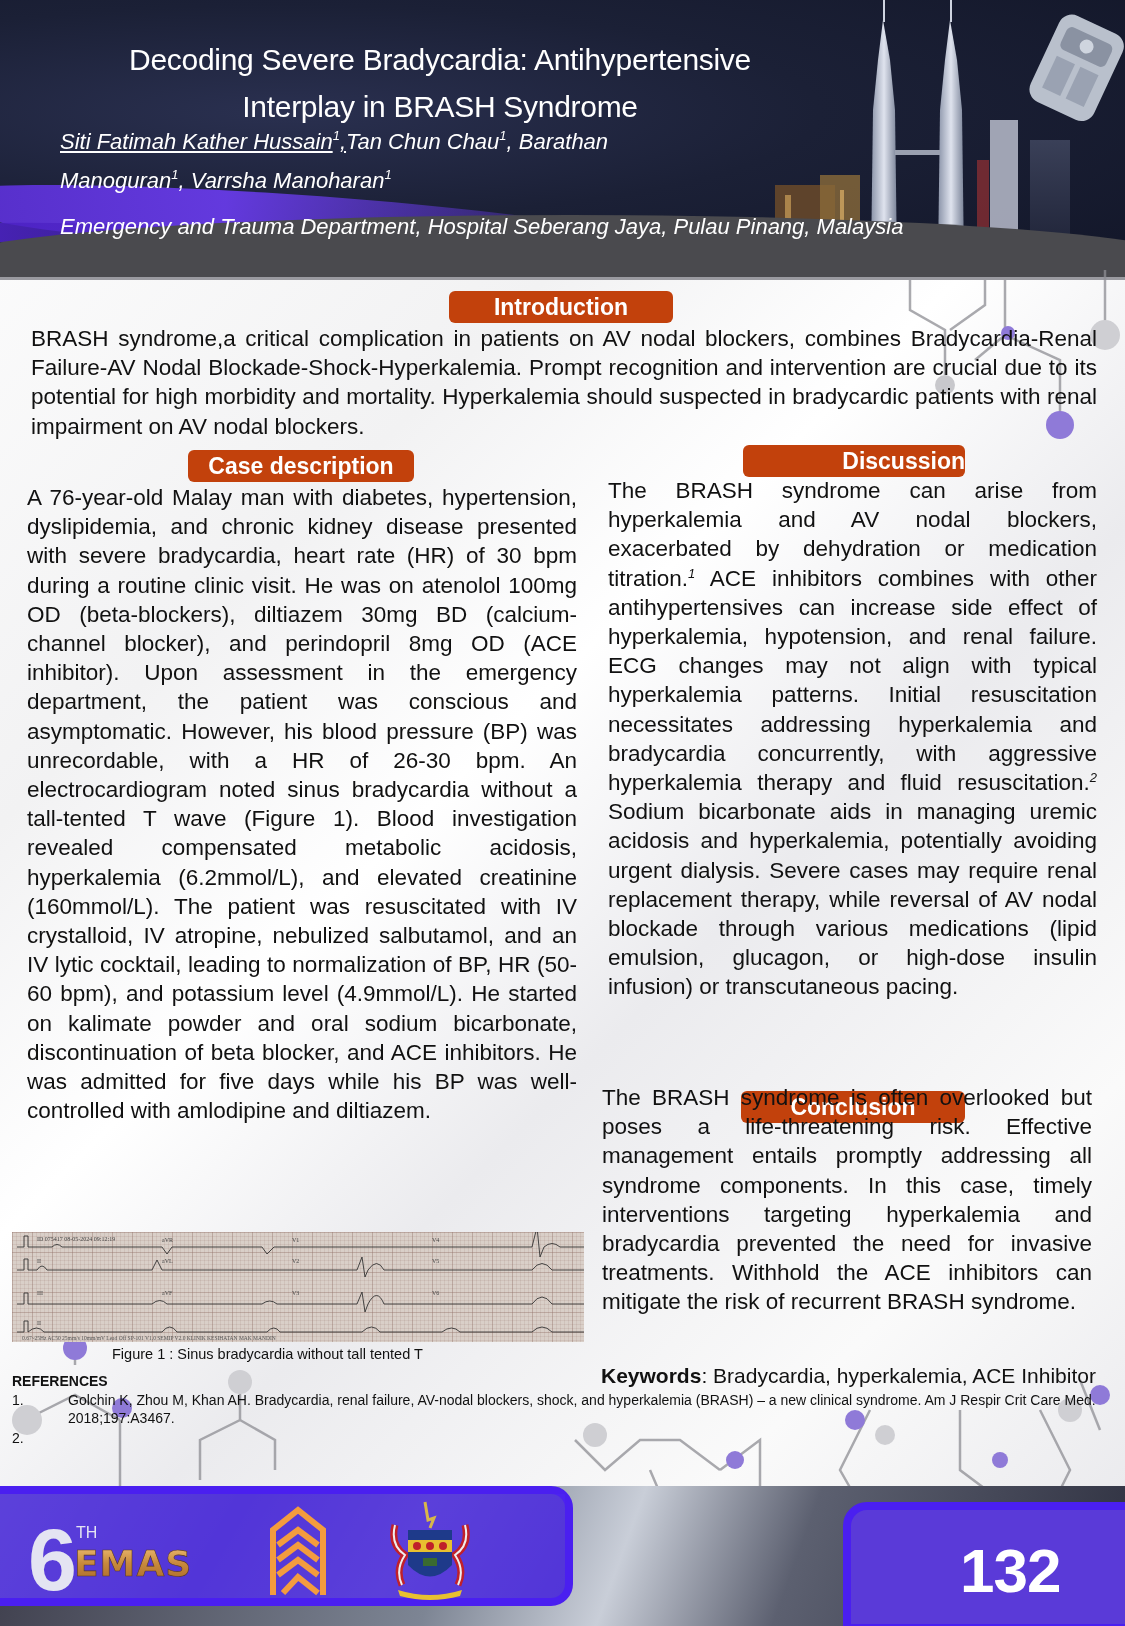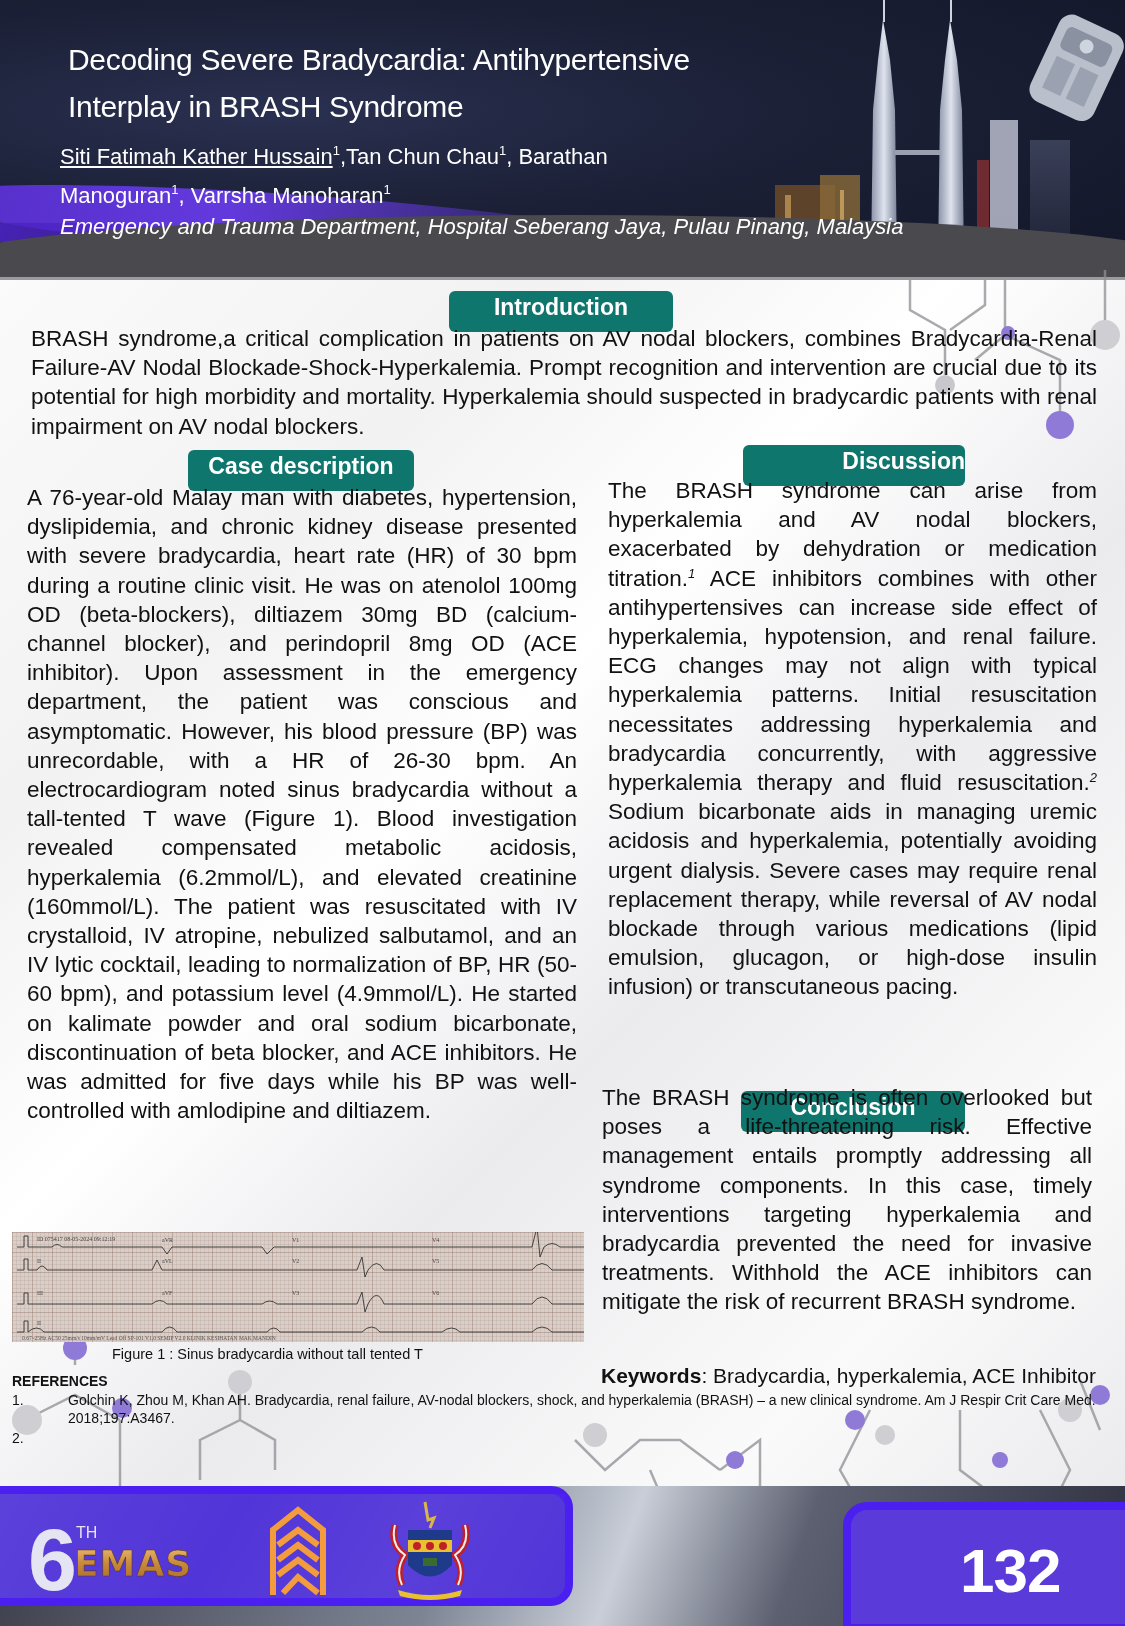--- a/index.html
+++ b/index.html
@@ -33,42 +33,43 @@
     position: absolute; left: -60px; top: 228px; width: 520px; height: 30px;
     background: linear-gradient(90deg, #4c22c4 0%, rgba(76,34,196,0) 100%);
     border-radius: 50%;
     transform: rotate(3deg);
   }
   .skyline { position: absolute; right: 0; top: 0; width: 360px; height: 280px; }
   .header .bottom-line {
     position: absolute; left: 0; bottom: 0; width: 100%; height: 3px; background: #9a9aa0;
   }
   .title {
-    position: absolute; left: 68px; top: 36px; width: 760px;
+    position: absolute; left: 60px; top: 36px; width: 760px;
     color: #fff; font-size: 30px; line-height: 47px; font-weight: normal;
     letter-spacing: -0.3px;
+    text-align: center;
   }
   .authors {
-    position: absolute; left: 60px; top: 134px; width: 700px;
-    color: #fff; font-size: 22px; line-height: 33px;
+    position: absolute; left: 60px; top: 119px; width: 700px;
+    color: #fff; font-style: italic; font-size: 22px; line-height: 33px;
   }
   .authors .u { text-decoration: underline; }
   .authors sup { font-size: 13px; vertical-align: 9px; }
   .affil {
     position: absolute; left: 60px; top: 212px; width: 880px;
     color: #fff; font-style: italic; font-size: 22px; line-height: 30px;
   }
 
   
   .decor { position: absolute; left: 0; top: 0; width: 1125px; height: 1626px; pointer-events: none; }
 
   
   .pill {
-    position: absolute; height: 41px;
-    background: #0f766e; color: #fff;
+    position: absolute; height: 32px;
+    background: #c2410c; color: #fff;
     border-radius: 6px;
     font-weight: bold; font-size: 23px; line-height: 32px;
     text-align: center;
   }
 
   .body-text {
     position: absolute;
     font-size: 22.5px; line-height: 29.2px;
     text-align: justify;
     color: #111;

